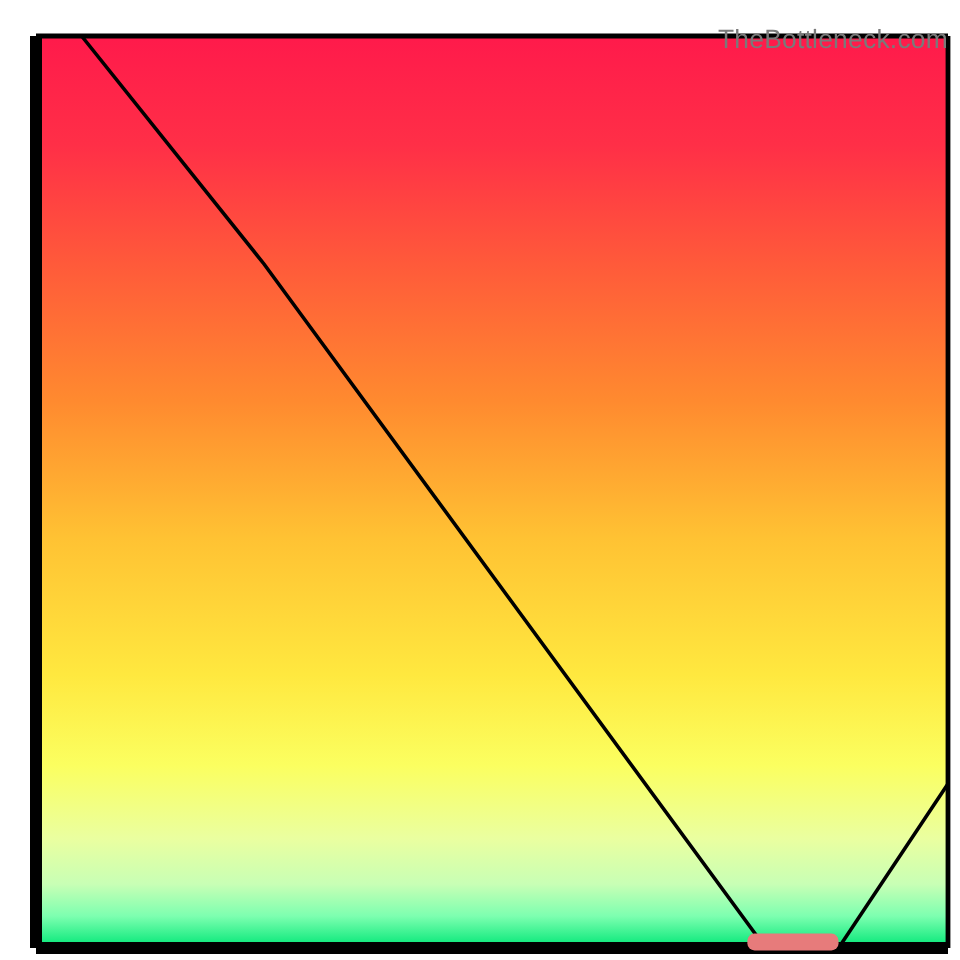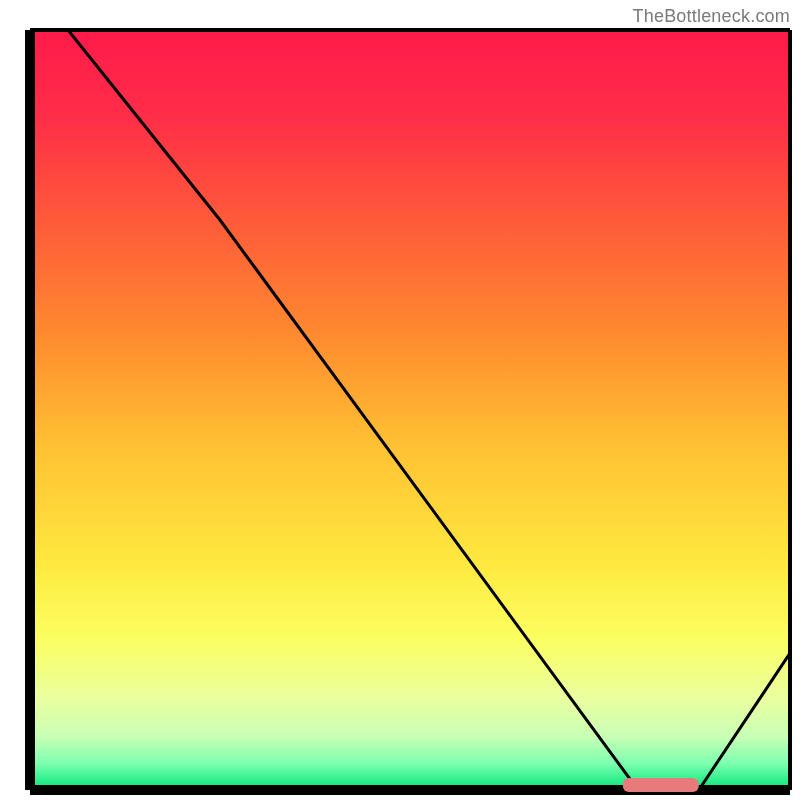--- a/index.html
+++ b/index.html
@@ -10,24 +10,24 @@
     background: #ffffff;
     font-family: Arial, Helvetica, sans-serif;
   }
   .container {
     position: relative;
     width: 800px;
     height: 800px;
   }
   .watermark {
     position: absolute;
-    top: 6px;
+    top: 20px;
     right: 10px;
     color: #7a7a7a;
-    font-size: 18px;
+    font-size: 22px;
     font-weight: 500;
     letter-spacing: 0.2px;
   }
   svg {
     display: block;
   }
 </style>
 </head>
 <body>
 

